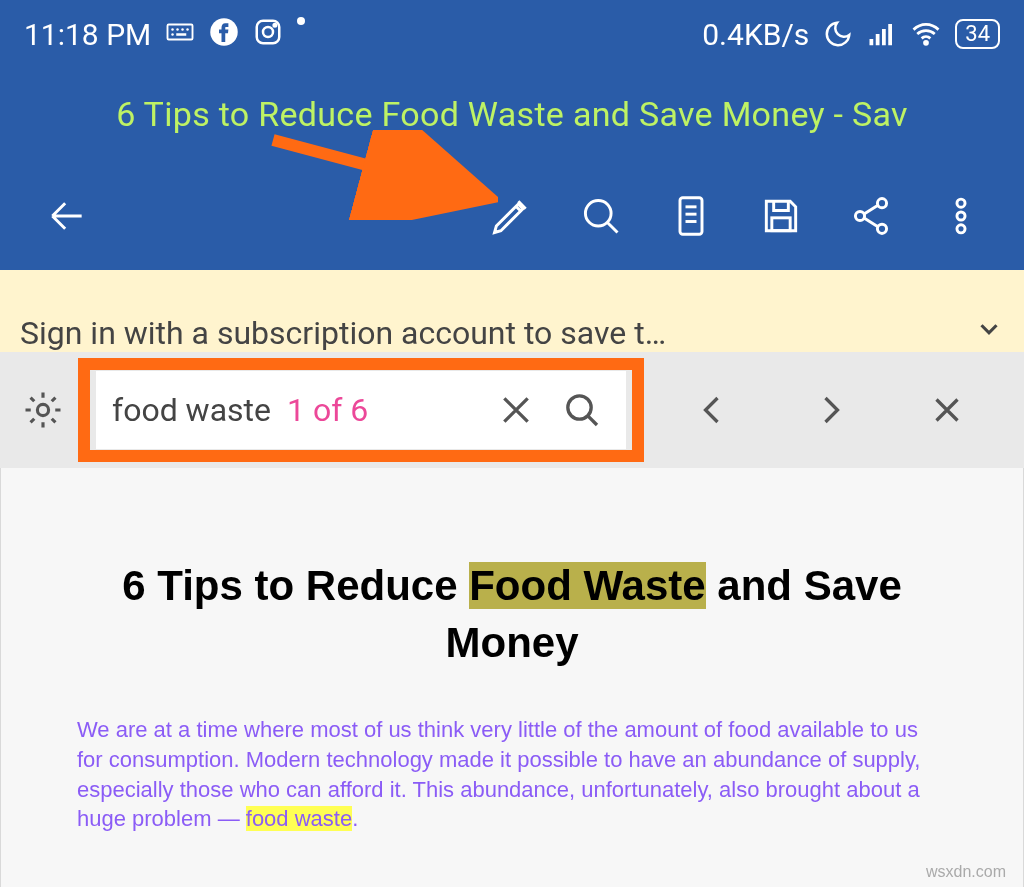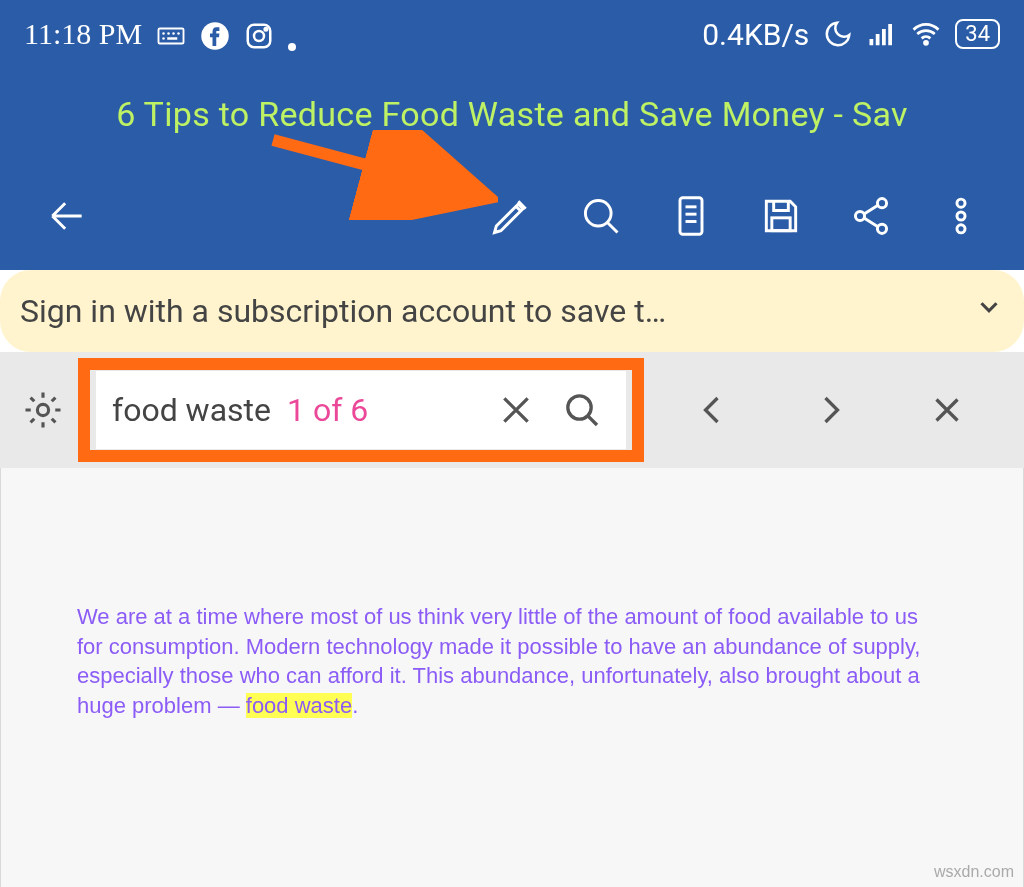--- a/index.html
+++ b/index.html
@@ -1,37 +1,37 @@
 <!DOCTYPE html>
 <html><head>
 <meta charset="utf-8">
 <style>
   * { box-sizing: border-box; margin: 0; padding: 0; }
   body { width: 1024px; height: 887px; font-family: -apple-system, 'Segoe UI', Roboto, sans-serif; background: #fff; position: relative; overflow: hidden; }
   
   
   .statusbar { height: 68px; background: #2a5ca8; color: #fff; display: flex; align-items: center; padding: 0 24px; font-size: 30px; font-weight: 400; }
-  .status-left { display: flex; align-items: flex-end; gap: 14px; font-family: Liberation Serif, serif; }
+  .status-left { display: flex; align-items: flex-start; gap: 14px; }
   .status-right { margin-left: auto; display: flex; align-items: center; gap: 14px; }
   .mini-icon { width: 30px; height: 30px; display: flex; align-items: center; justify-content: center; }
   .dot { width: 8px; height: 8px; background: #fff; border-radius: 50%; }
   .battery-box { border: 2.5px solid #fff; border-radius: 8px; padding: 1px 8px; font-size: 22px; line-height: 24px; position: relative; }
   
   
   .titlebar { background: #2a5ca8; color: #bef264; text-align: center; font-size: 34px; padding: 26px 10px 28px; font-weight: 400; letter-spacing: 0.3px; }
   
   
   .toolbar { background: #2a5ca8; height: 108px; display: flex; align-items: center; padding: 0 18px; }
   .toolbar .spacer { flex: 1; }
   .tool-btn { width: 90px; height: 90px; display: flex; align-items: center; justify-content: center; color: #fff; cursor: pointer; }
   .tool-btn svg { width: 44px; height: 44px; stroke: #fff; fill: none; stroke-width: 1.6; }
   .back-btn { margin-right: auto; margin-left: 4px; }
   
   
-  .banner { background: #fff4ce; height: 82px; display: flex; align-items: center; padding: 0 20px; color: #444; font-size: 32px; border-radius: 31px; }
+  .banner { background: #fff4ce; height: 82px; display: flex; align-items: flex-end; padding: 0 20px; color: #444; font-size: 32px; }
   .banner .chev { margin-left: auto; }
   
   
   .searchrow { background: #e9e9e9; height: 116px; display: flex; align-items: center; padding: 0 8px; position: relative; }
   .gear-btn { width: 70px; display: flex; align-items: center; justify-content: center; }
   .gear-btn svg { width: 42px; height: 42px; stroke: #555; fill: none; stroke-width: 1.8; }
   .search-hl { border: 12px solid #ff6a13; padding: 6px; display: flex; align-items: center; background: #e9e9e9; height: 104px; width: 566px; }
   .search-input-box { background: #fff; height: 78px; flex: 1; display: flex; align-items: center; padding: 0 16px; gap: 10px; font-size: 32px; color: #666; }
   .search-input-box .query { color: #444; }
   .search-input-box .count { color: #ec4899; margin-left: 6px; }
@@ -47,21 +47,21 @@
   .doc-title { font-family: Arial, sans-serif; font-size: 42px; font-weight: 700; color: #000; text-align: center; line-height: 1.35; }
   .hl-sel { background: #b9b04b; position: relative; }
   .hl-sel::before { content: ""; position: absolute; left: -2px; right: -2px; top: -14px; bottom: -6px; background: #c9c9c9; z-index: -1; }
   .hl-yellow { background: #ffff54; }
   .doc-body { font-family: Arial, sans-serif; font-size: 22px; color: #8b5cf6; line-height: 1.35; margin-top: 44px; }
   
   
   .arrow-anno { position: absolute; left: 268px; top: 130px; pointer-events: none; }
   
   
-  .watermark { position: absolute; bottom: 6px; right: 10px; font-size: 16px; color: #aaa; font-family: Arial, sans-serif; }
+  .watermark { position: absolute; bottom: 6px; right: 18px; font-size: 16px; color: #aaa; font-family: Arial, sans-serif; }
 </style>
 </head>
 <body>
 
 <div class="statusbar">
   <div class="status-left">
     <span>11:18 PM</span>
     <span class="mini-icon">
       <svg viewBox="0 0 24 24" fill="#fff">
           <rect x="2" y="6" width="20" height="12" rx="1" fill="none" stroke="#fff" stroke-width="1.5"></rect>
@@ -217,20 +217,23 @@
     <div class="nav-btn">
       <svg viewBox="0 0 24 24">
           <path d="M5 5l14 14M19 5L5 19"></path>
         </svg>
     </div>
   </div>
 </div>
 
 <div class="docarea">
   <div class="doc-inner">
+    <h1 class="doc-title">
+      <span>6 Tips to Reduce </span><span class="hl-sel">Food Waste</span><span> and Save Money</span>
+    </h1>
     <p class="doc-body">
       <span>We are at a time where most of us think very little of the amount of food available to us for consumption. Modern technology made it possible to have an abundance of supply, especially those who can afford it. This abundance, unfortunately, also brought about a huge problem — </span><span class="hl-yellow">food waste</span><span>.</span>
     </p>
   </div>
 </div>
 
 <svg class="arrow-anno" width="230" height="90">
   <defs>
     <marker id="ah" markerWidth="12" markerHeight="12" refX="9" refY="6" orient="auto">
       <path d="M0,0 L12,6 L0,12 z" fill="#ff6a13"></path>

